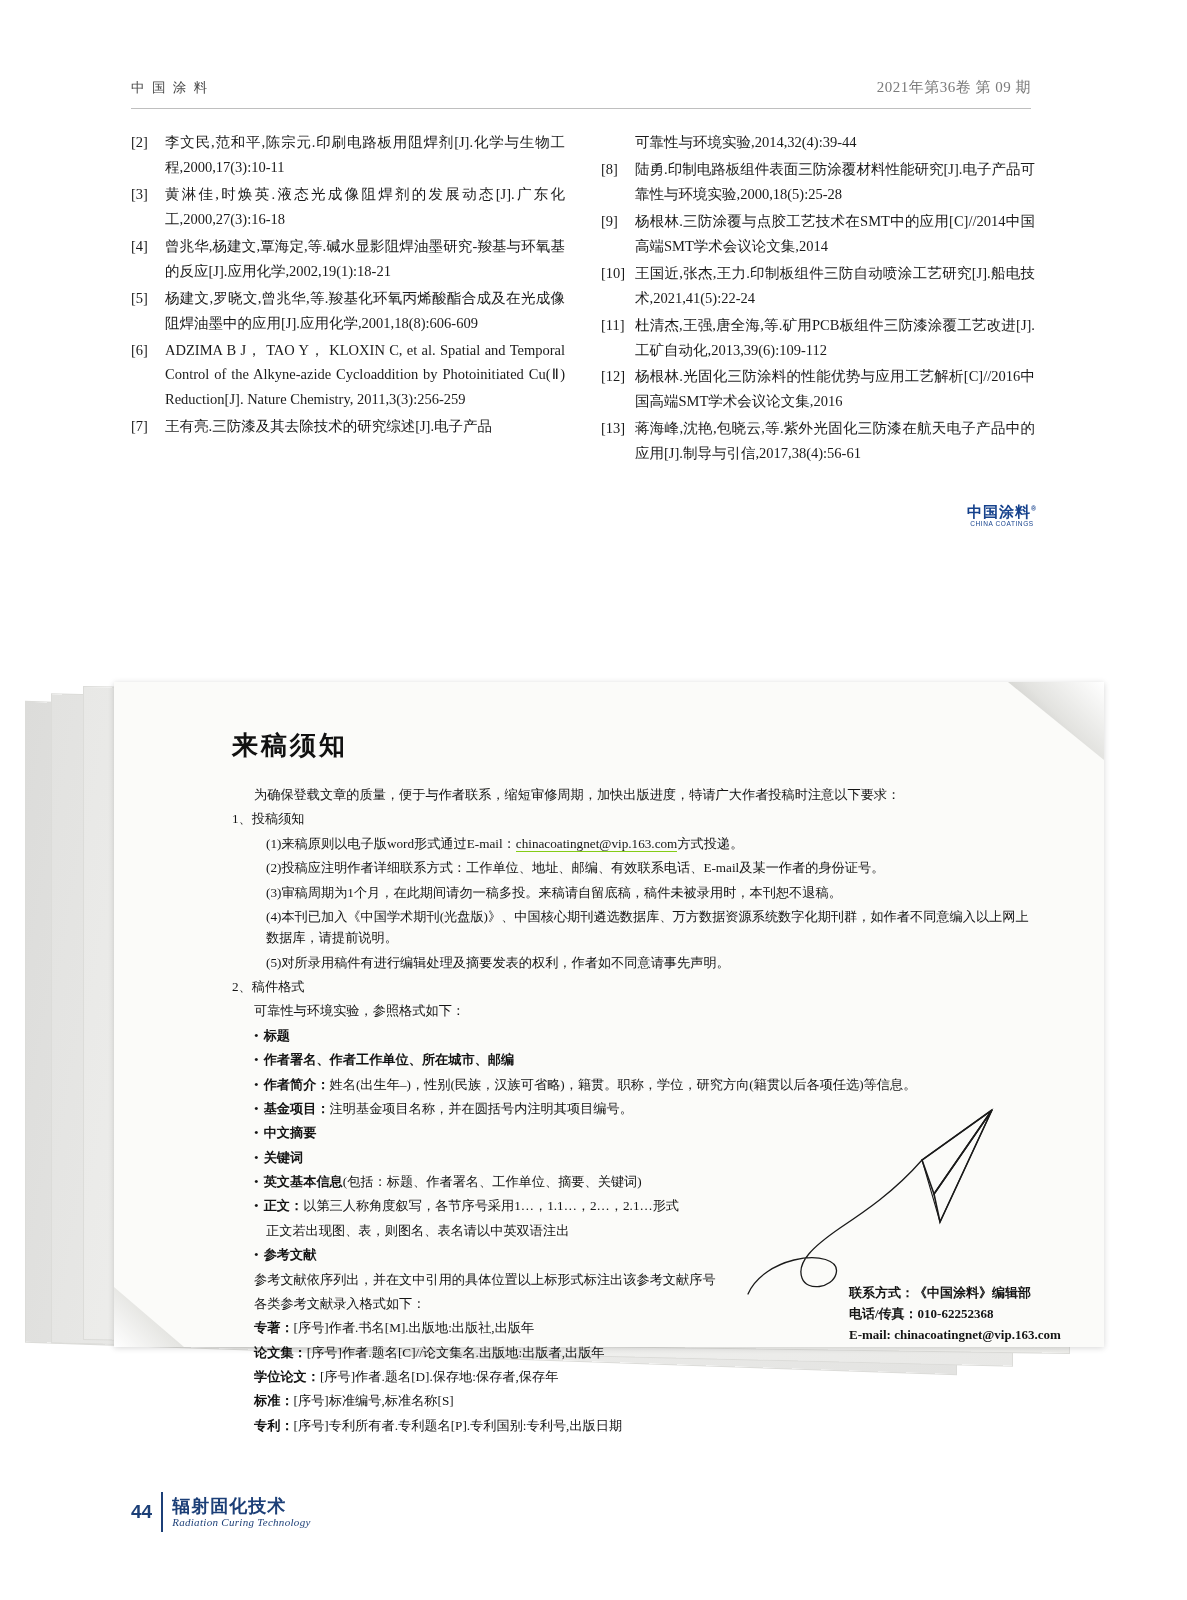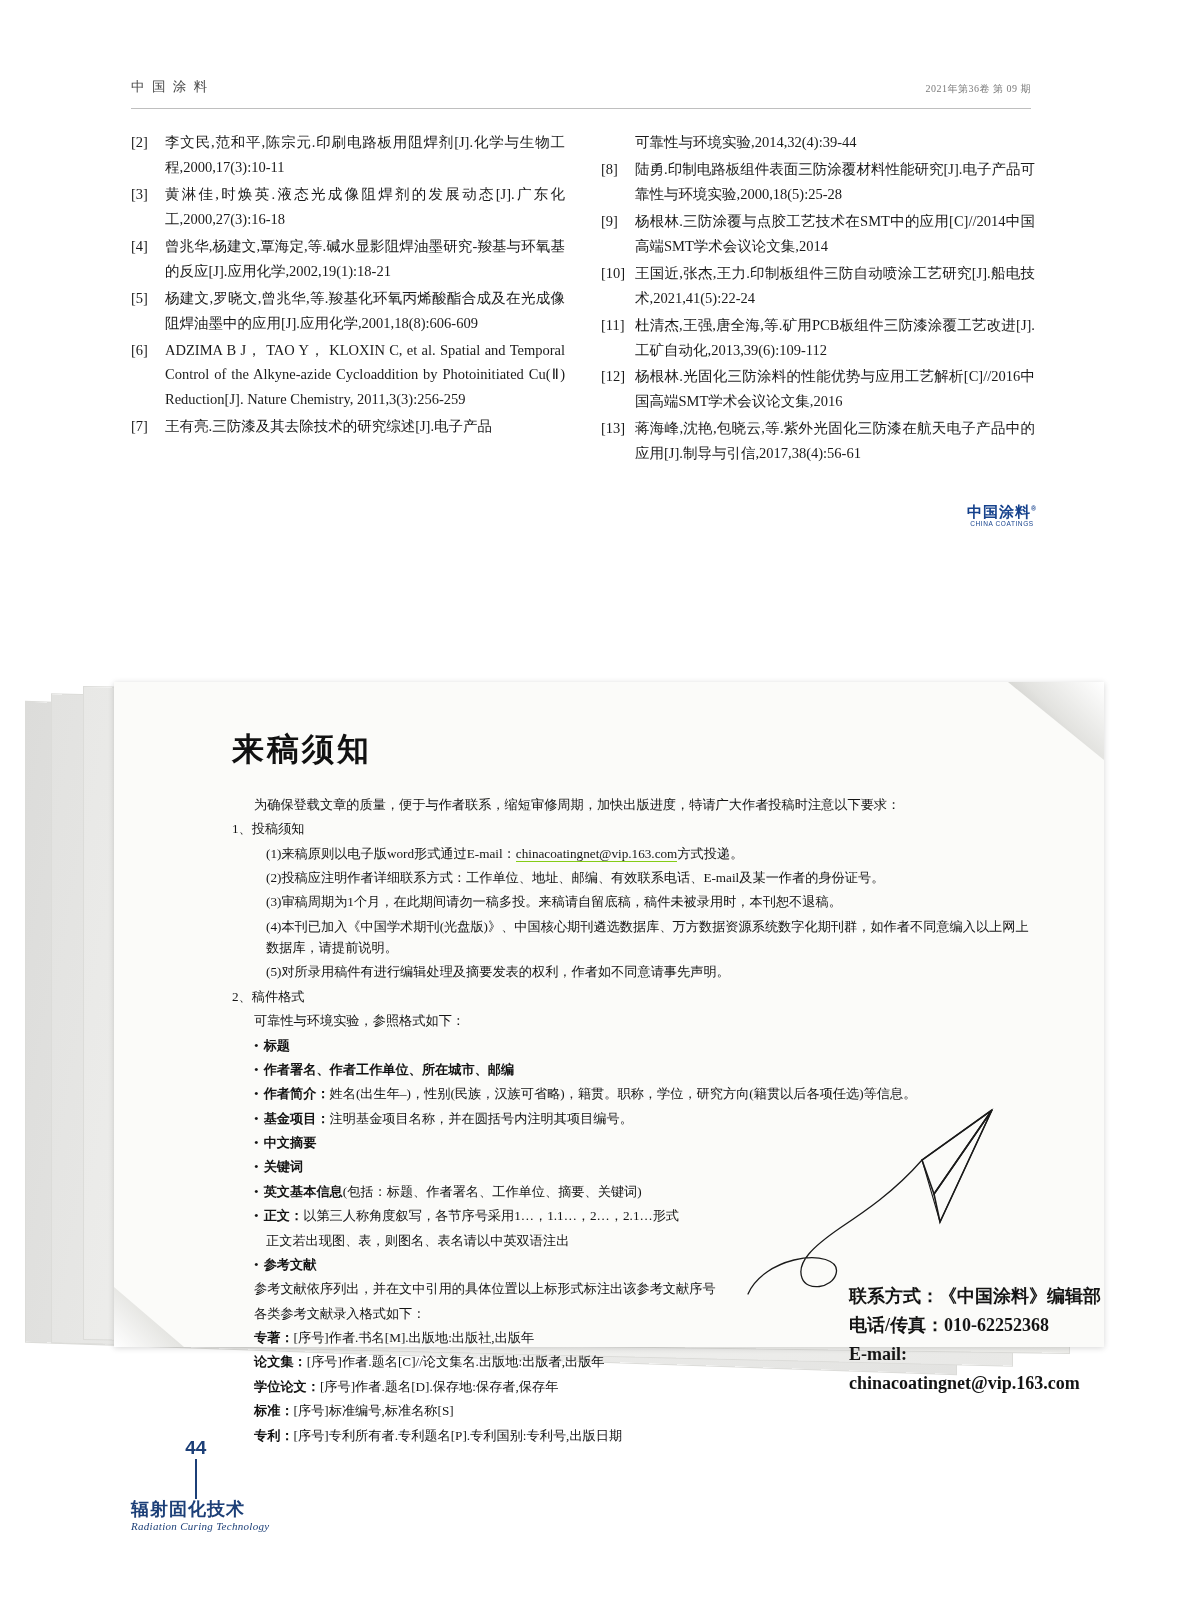--- a/index.html
+++ b/index.html
@@ -29,21 +29,21 @@
     display: flex;
     justify-content: space-between;
     align-items: flex-end;
     font-size: 13.5px;
     color: #4a4a4a;
     letter-spacing: 2px;
   }
   .header .h-right {
     color: #7a7a7a;
     letter-spacing: 0.5px;
-    font-size: 10px;
+    font-size: 15px;
   }
   .header-rule {
     position: absolute;
     top: 108px;
     left: 131px;
     width: 900px;
     height: 1px;
     background: #bfbfbf;
   }
 
@@ -163,21 +163,21 @@
     left: 118px;
     top: 42px;
     width: 800px;
     font-size: 13.2px;
     line-height: 1.62;
     color: #141414;
   }
   .notice-title {
     font-family: "Liberation Sans", sans-serif;
     font-weight: bold;
-    font-size: 32px;
+    font-size: 26px;
     letter-spacing: 3px;
     color: #111;
     margin-bottom: 18px;
   }
   .notice p {
     margin: 0 0 3px 0;
   }
   .ind1 { text-indent: 0; }
   .ind2 { padding-left: 22px; }
   .ind3 { padding-left: 34px; }
@@ -187,21 +187,21 @@
   }
   .bullet::before {
     content: "\2022";
     margin-right: 5px;
   }
 
   .contact {
     position: absolute;
     left: 735px;
     top: 600px;
-    font-size: 18px;
+    font-size: 13px;
     line-height: 1.62;
     font-weight: bold;
     color: #141414;
   }
 
   
   .doodle {
     position: absolute;
     left: 630px;
     top: 420px;
@@ -210,21 +210,20 @@
     pointer-events: none;
   }
 
   
   .footer {
     position: absolute;
     left: 131px;
     bottom: 68px;
     display: flex;
     align-items: center;
-    flex-direction: column;
   }
   .footer .pg {
     font-family: "Liberation Sans", sans-serif;
     font-weight: bold;
     font-size: 19px;
     color: #1c3f77;
     margin-right: 9px;
   }
   .footer .bar {
     width: 2px;

